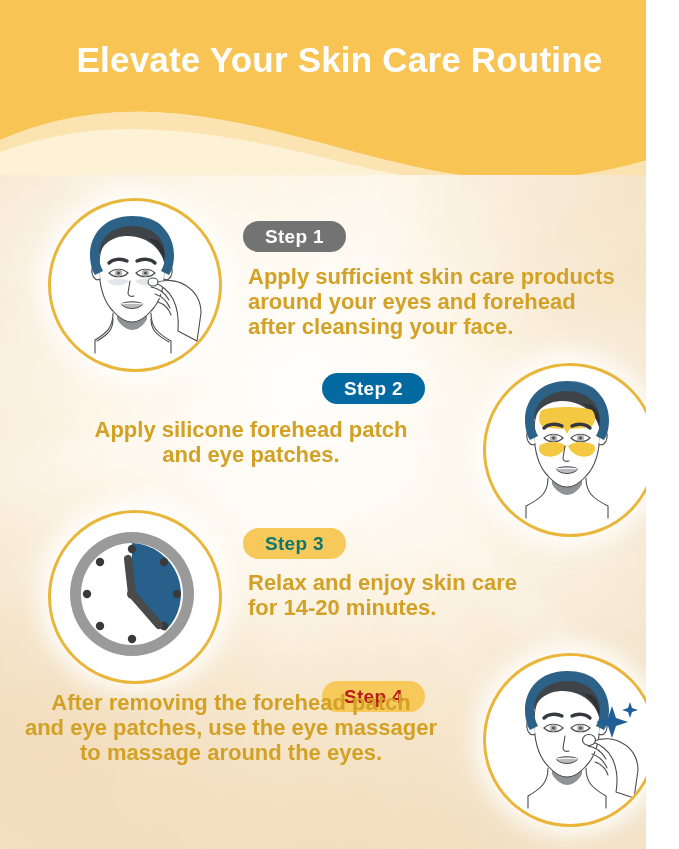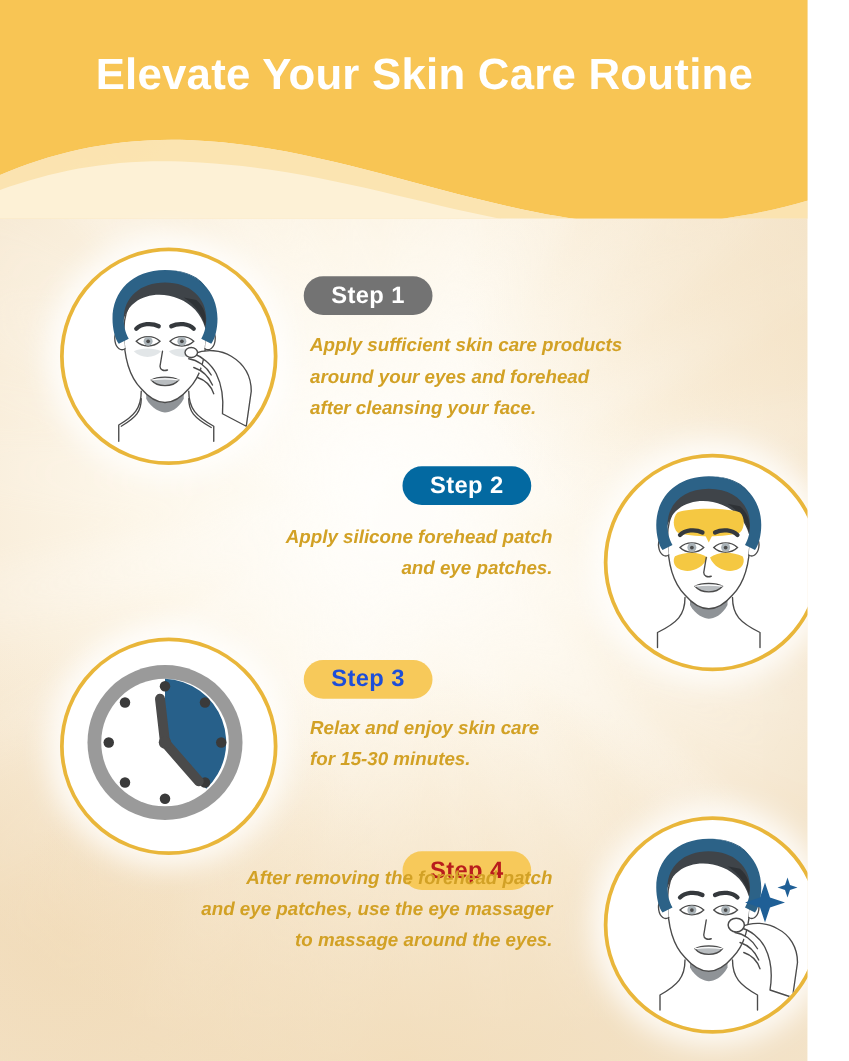--- a/index.html
+++ b/index.html
@@ -105,28 +105,27 @@
     font-weight: bold;
     line-height: 31px;
     letter-spacing: .3px;
     white-space: nowrap;
     box-sizing: border-box;
   }
 
   .body-text {
     position: absolute;
     color: #d2a125;
-    font-size: 15px;
+    font-size: 22px;
     font-weight: bold;
     line-height: 25px;
     white-space: pre-line;
-    font-style: italic;
   }
   .align-left   { text-align: left; }
-  .align-right  { text-align: right; }
+  .align-right  { text-align: center; }
 
   
   #step1-circle { left: 48px;  top: 198px; }
   #step1-badge  { left: 243px; top: 221px; }
   #step1-text   { left: 248px; top: 264px; width: 400px; }
 
   #step2-circle { left: 483px; top: 363px; }
   #step2-badge  { left: 322px; top: 373px; }
   #step2-text   { left: 60px;  top: 417px; width: 382px; }
 
@@ -290,23 +289,23 @@
         <circle cx="81" cy="126" r="4.2" fill="#3a3a3a"></circle>
         <circle cx="49" cy="113" r="4.2" fill="#3a3a3a"></circle>
         <circle cx="36" cy="81" r="4.2" fill="#3a3a3a"></circle>
         <circle cx="49" cy="49" r="4.2" fill="#3a3a3a"></circle>
 
         <path d="M81,81 L77,46" stroke="#4a4a4a" stroke-width="8" stroke-linecap="round"></path>
         <path d="M81,81 L108,112" stroke="#4a4a4a" stroke-width="8" stroke-linecap="round"></path>
         <circle cx="81" cy="81" r="5" fill="#4a4a4a"></circle>
       </svg>
     </div>
-    <div class="badge" id="step3-badge" style="background: rgb(247, 201, 90); color: #1d4ed8;">Step 3</div>
+    <div class="badge" id="step3-badge" style="background: rgb(247, 201, 90); color: #0f766e;">Step 3</div>
     <div class="body-text align-left" id="step3-text" style="color: rgb(210, 161, 37);">Relax and enjoy skin care
-for 15-30 minutes.</div>
+for 14-20 minutes.</div>
   </div>
 
   <div class="step">
     <div class="circle" id="step4-circle" style="border-color: rgb(233, 182, 58);">
       <svg width="162" height="162" viewBox="0 0 162 162">
         <g stroke="#4b4b4b" stroke-width="1.1" fill="none" stroke-linecap="round" stroke-linejoin="round">
           <path d="M62,112 C62,126 56,132 42,140 L42,152 M100,112 C100,126 106,132 120,140 L120,152"></path>
           <path d="M66,118 C70,126 78,129 81,129 C85,129 92,126 96,118 L96,110 L66,110 Z" fill="#8f9397" stroke="none"></path>
           <path d="M81,26 C60,26 48,42 48,64 C48,84 52,100 62,110 C68,117 74,121 81,121 C88,121 94,117 100,110 C110,100 114,84 114,64 C114,42 102,26 81,26 Z" fill="#ffffff"></path>
           <path d="M48,64 C43,62 40,66 41,72 C42,78 46,80 49,78" fill="#fff"></path>

